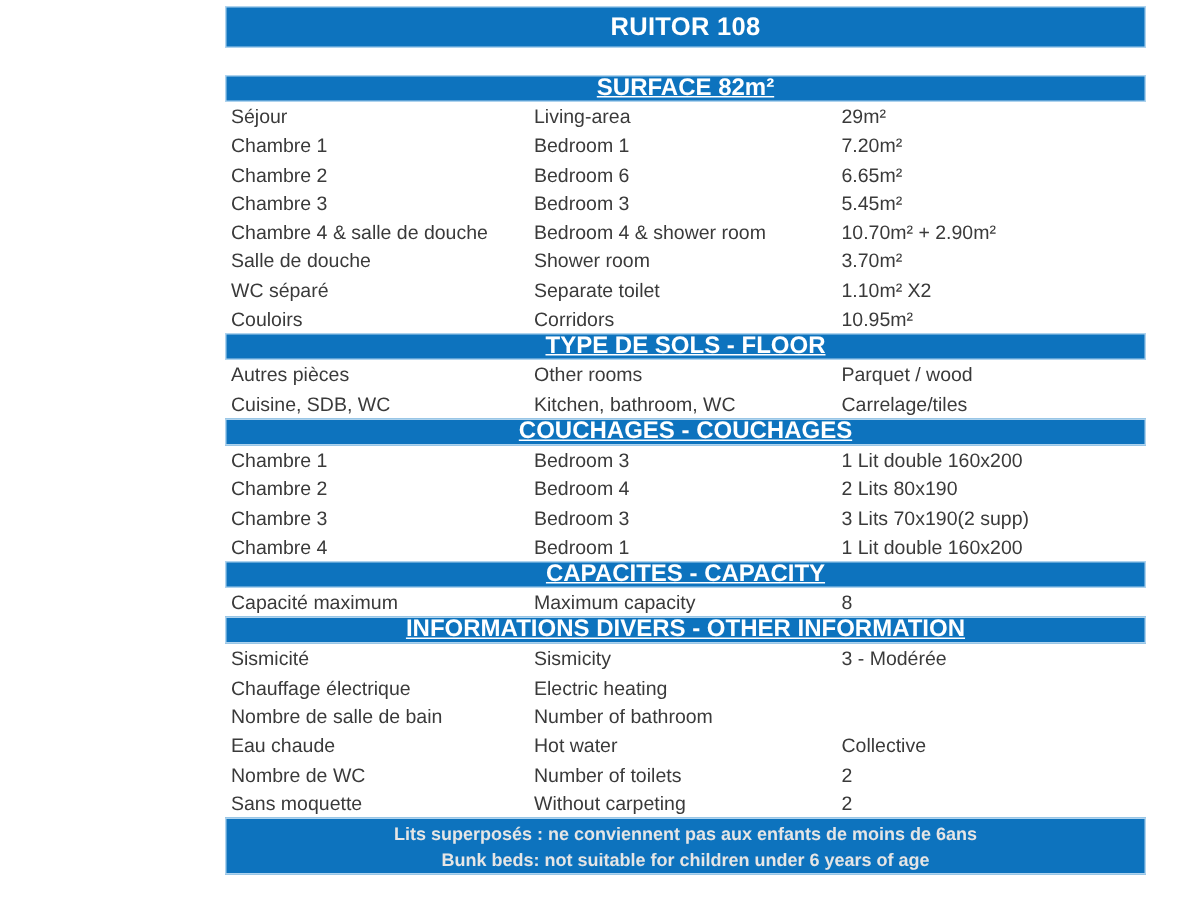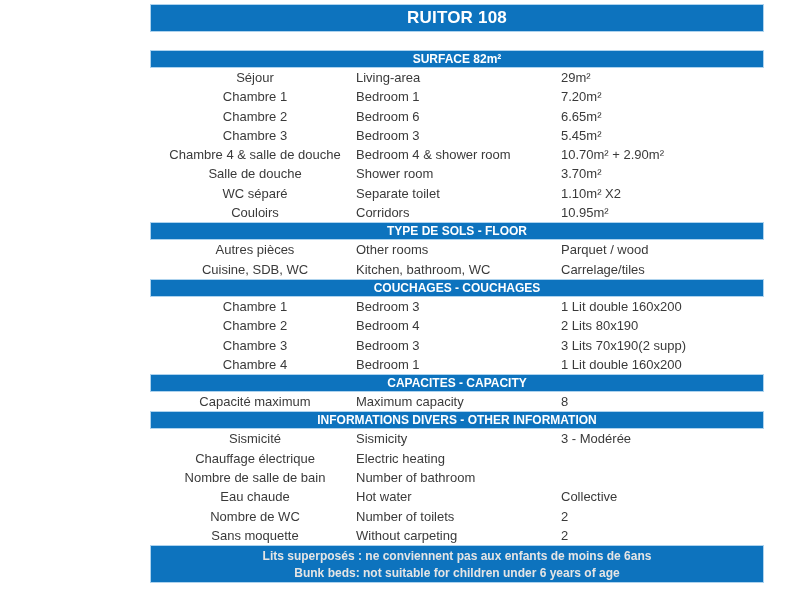--- a/index.html
+++ b/index.html
@@ -32,33 +32,34 @@
   .title-band{
     height:28px;
     line-height:26px;
     font-size:17px;
     letter-spacing:0.2px;
     margin-bottom:18px;
   }
   .section-band{
     height:18px;
     line-height:16px;
-    font-size:12px;
+    font-size:16px;
+    text-decoration:underline;
   }
   .row{
     display:flex;
     height:19.3px;
     line-height:19.3px;
     font-size:13px;
     color:var(--text);
     padding-left:4px;
     box-sizing:border-box;
     white-space:nowrap;
   }
-  .c0{width:202px;flex:0 0 202px;text-align:center;}
+  .c0{width:202px;flex:0 0 202px;}
   .c1{width:205px;flex:0 0 205px;}
   .c2{flex:1;}
   .footer-band{
     background:var(--accent);
     color:#e5e5e5;
     font-weight:bold;
     font-size:12px;
     text-align:center;
     box-sizing:border-box;
     border:1px solid var(--band-border);

